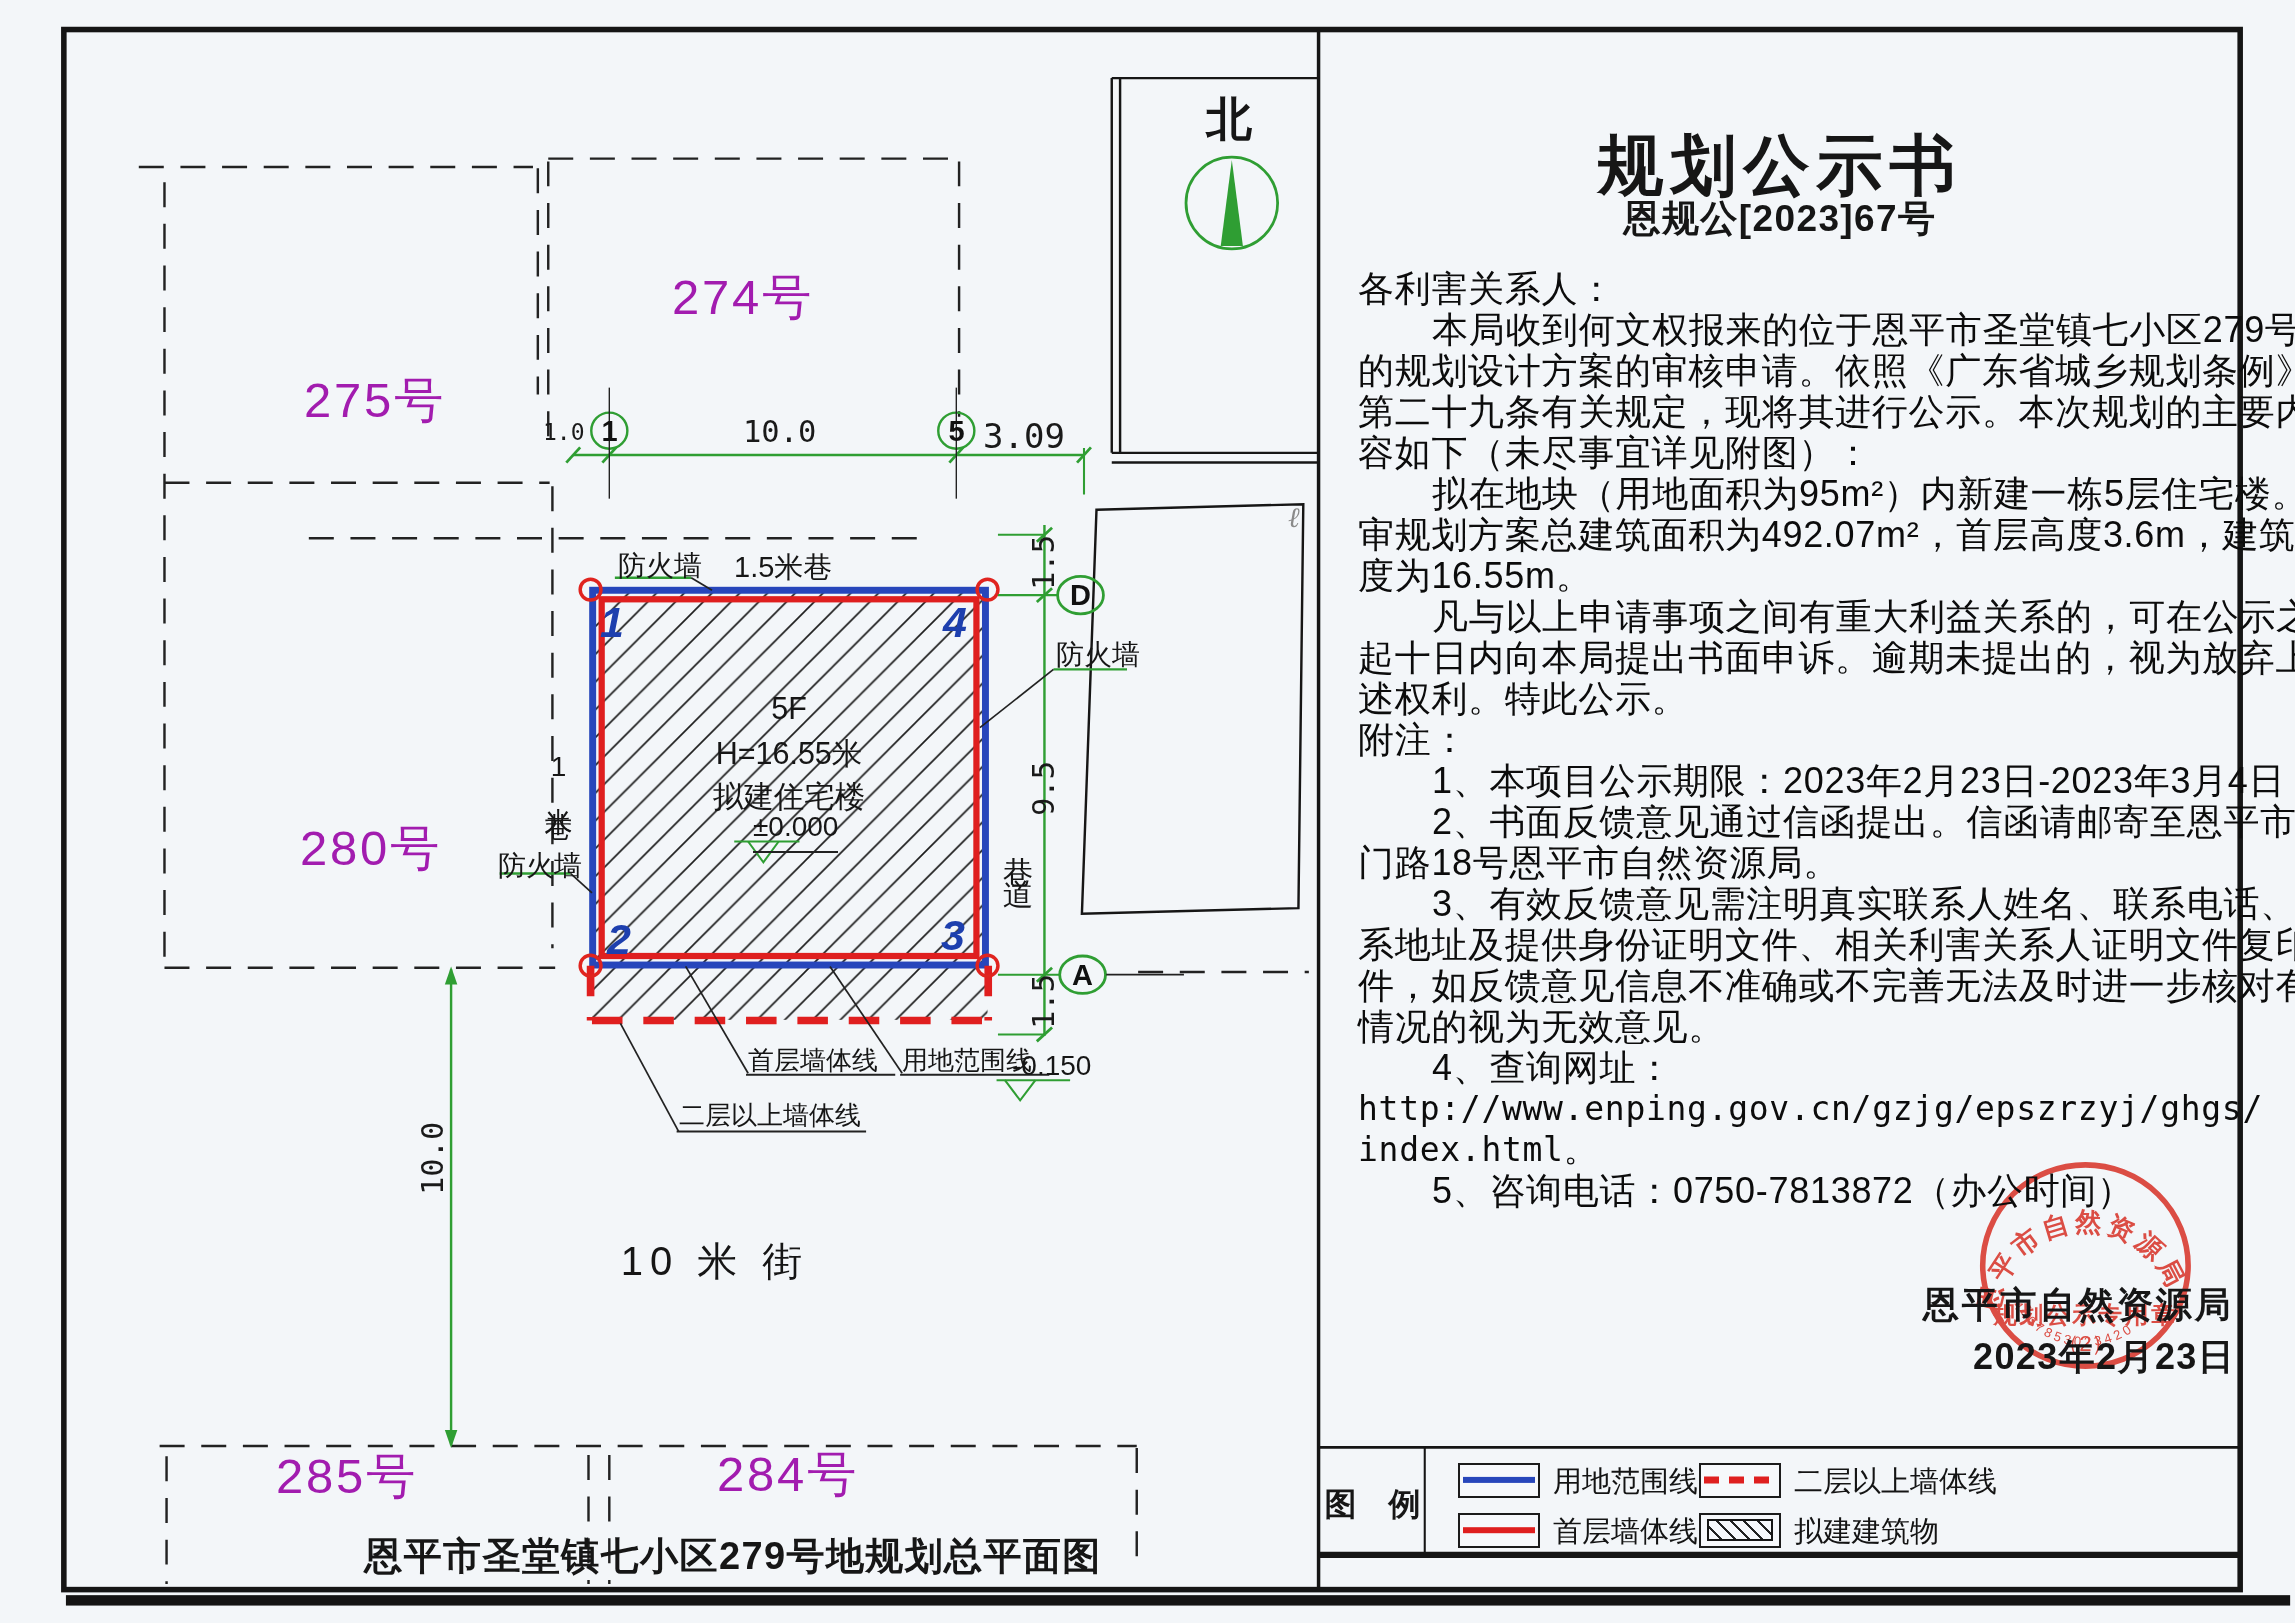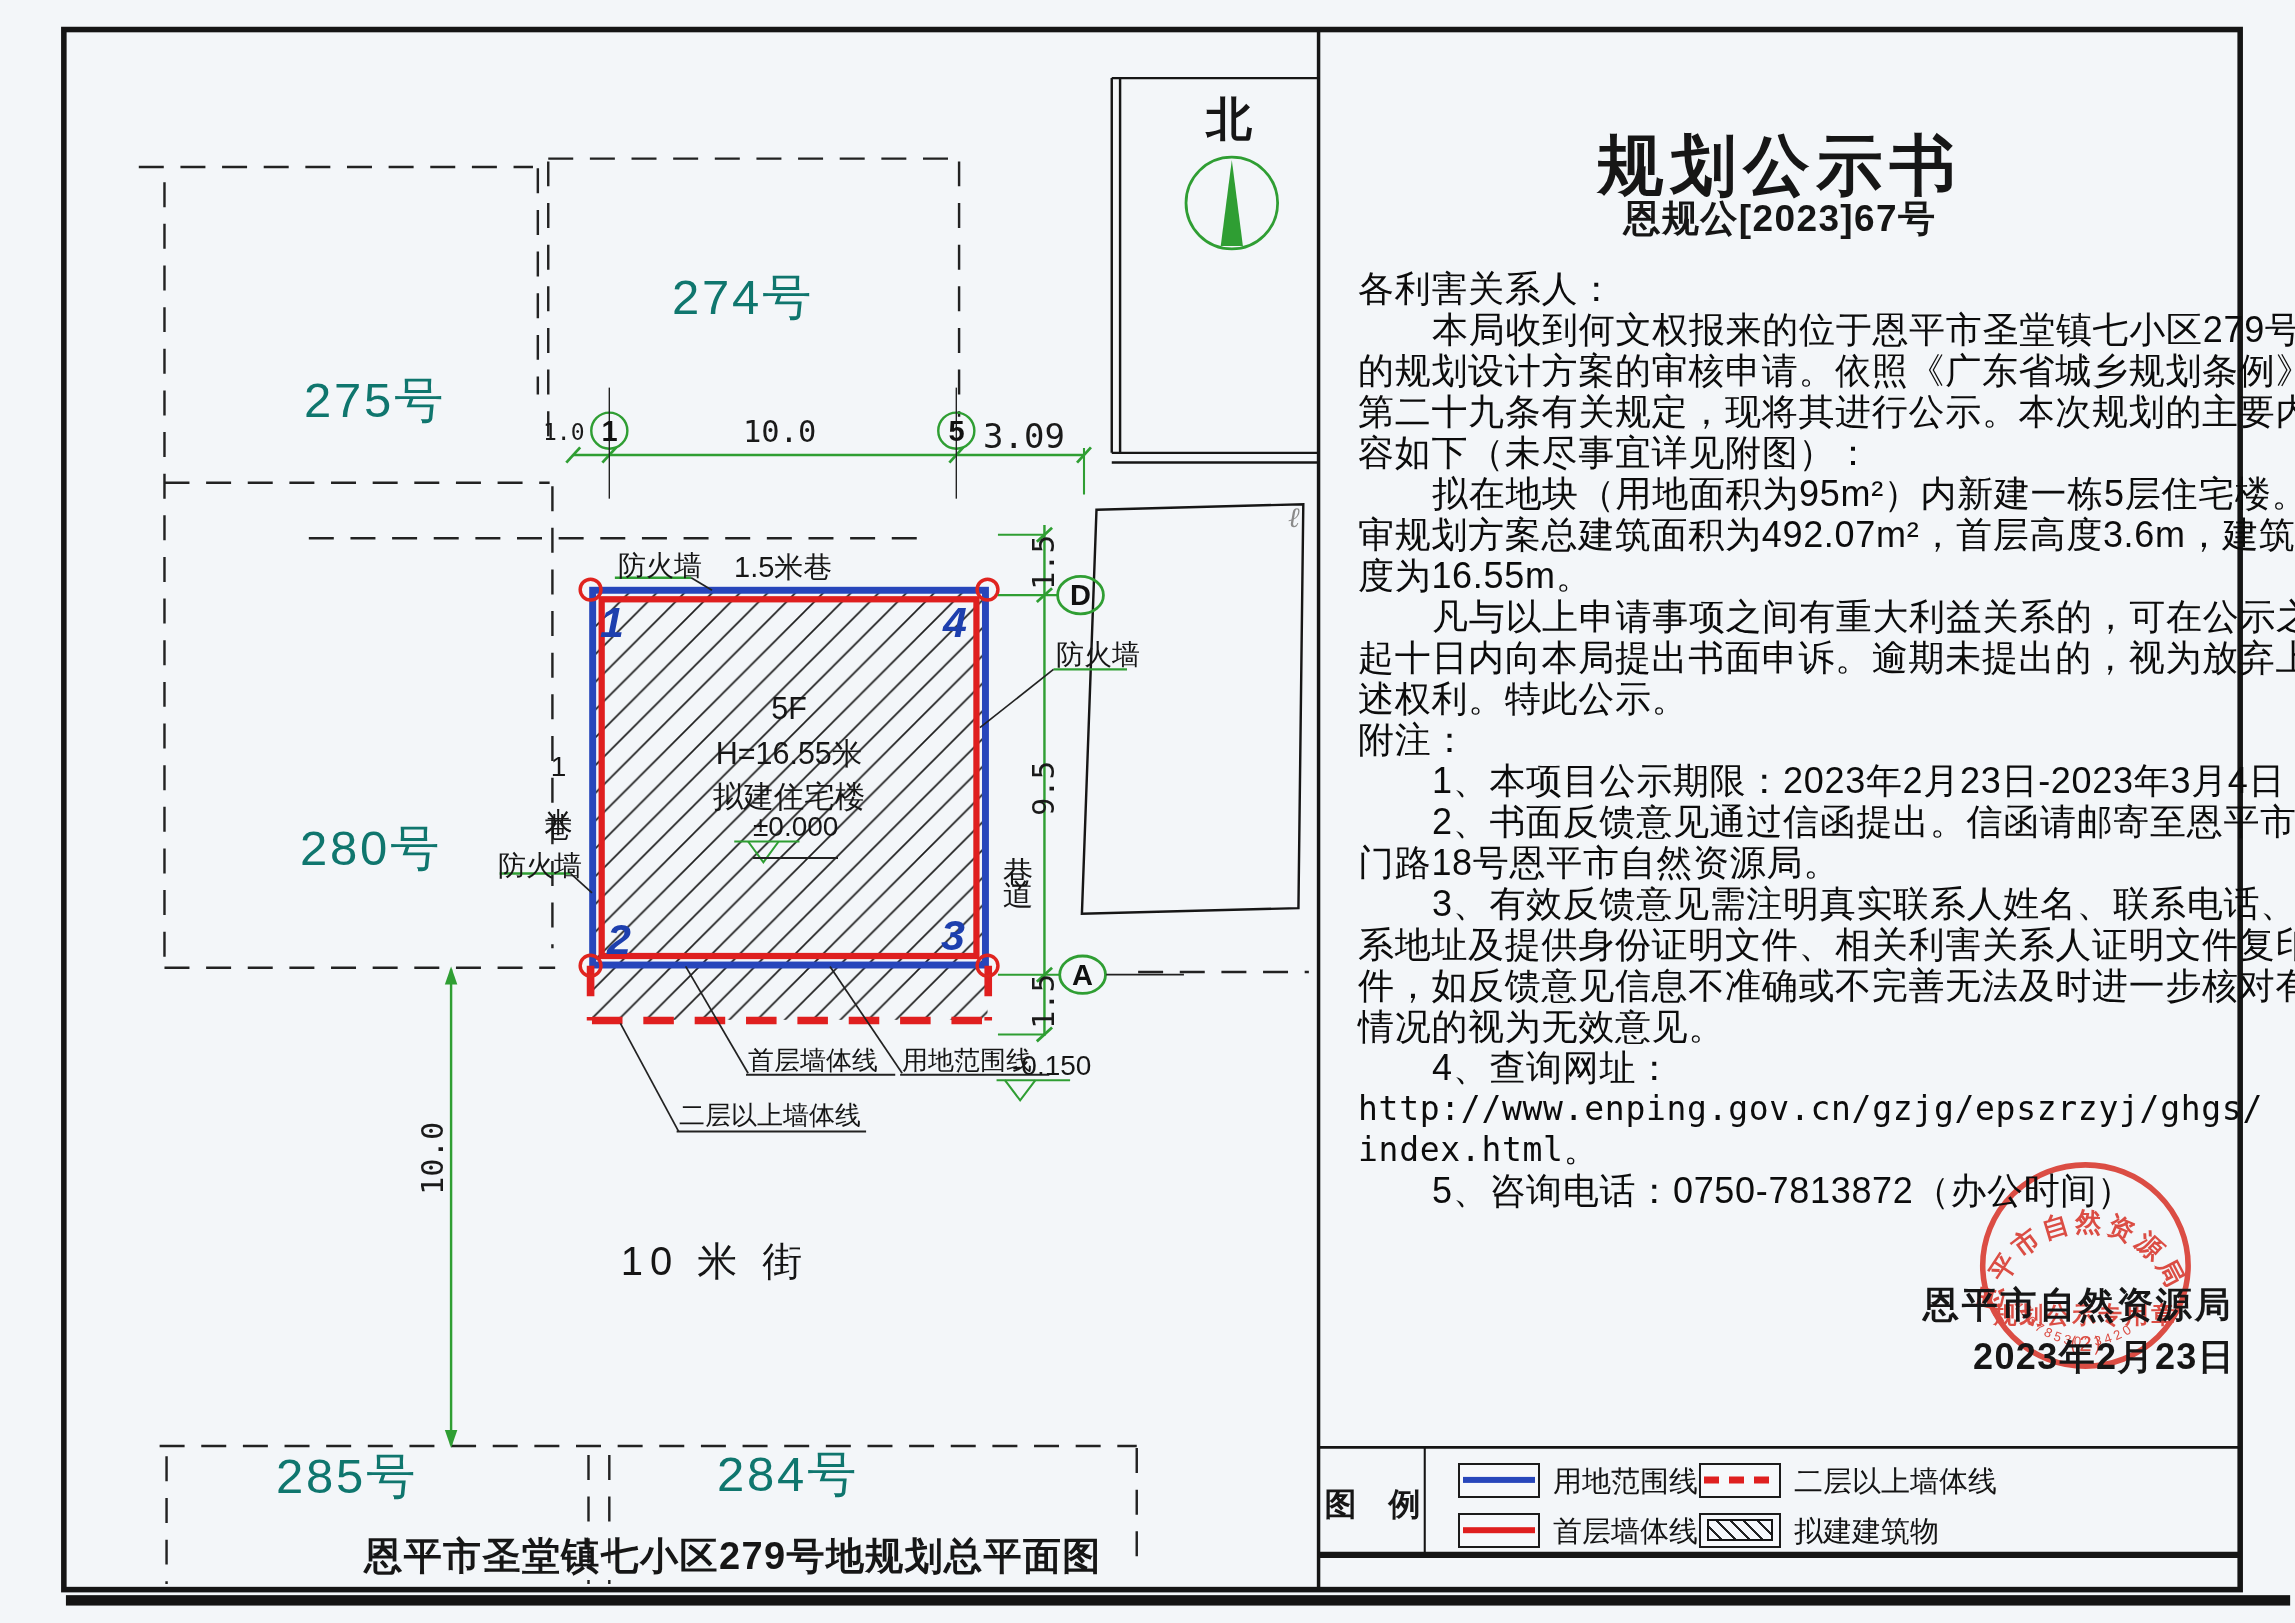--- a/index.html
+++ b/index.html
@@ -4,28 +4,28 @@
 <style>
   html,body{margin:0;padding:0;}
   body{
     width:2295px;height:1624px;position:relative;overflow:hidden;
     background:#f3f6f9;color:#111;
     font-family:"Liberation Sans","DejaVu Sans",sans-serif;
   }
   .abs{position:absolute;}
   .tc{text-align:center;}
   .lbl{position:absolute;color:#161616;white-space:nowrap;}
-  .plot{font-size:49px;letter-spacing:2.8px;color:#0f766e;}
+  .plot{font-size:49px;letter-spacing:2.8px;color:#a21caf;}
   .dim{font-family:"DejaVu Sans Mono",monospace;color:#1a1a1a;}
   .rot{transform:rotate(-90deg);transform-origin:0 0;}
   .vert{writing-mode:vertical-rl;text-orientation:upright;}
   .corner{font-size:43px;font-weight:700;color:#1d3fae;font-style:italic;}
   .axis{font-size:29px;color:#111;font-weight:600;}
   .anno{font-size:28px;color:#161616;}
-  .u-black{border-bottom:2.1px solid #222;padding-bottom:14px;}
+  .u-black{border-bottom:2.1px solid #222;padding-bottom:8px;}
   
   .bodyline{font-size:36px;line-height:41px;letter-spacing:0.7px;font-weight:500;color:#0c0c0c;white-space:nowrap;}
   .ind{padding-left:74px;}
   .urlline{font-family:"DejaVu Sans Mono",monospace;font-size:33px;}
   
   .swatch{position:absolute;width:78px;height:30.5px;border:2.1px solid #1b1b1b;background:#f6f8fb;}
   .swatch .mid{position:absolute;left:2.8px;right:2.8px;top:50%;transform:translateY(-50%);}
   .leg-label{font-size:29px;color:#141414;}
 </style>
 </head>

